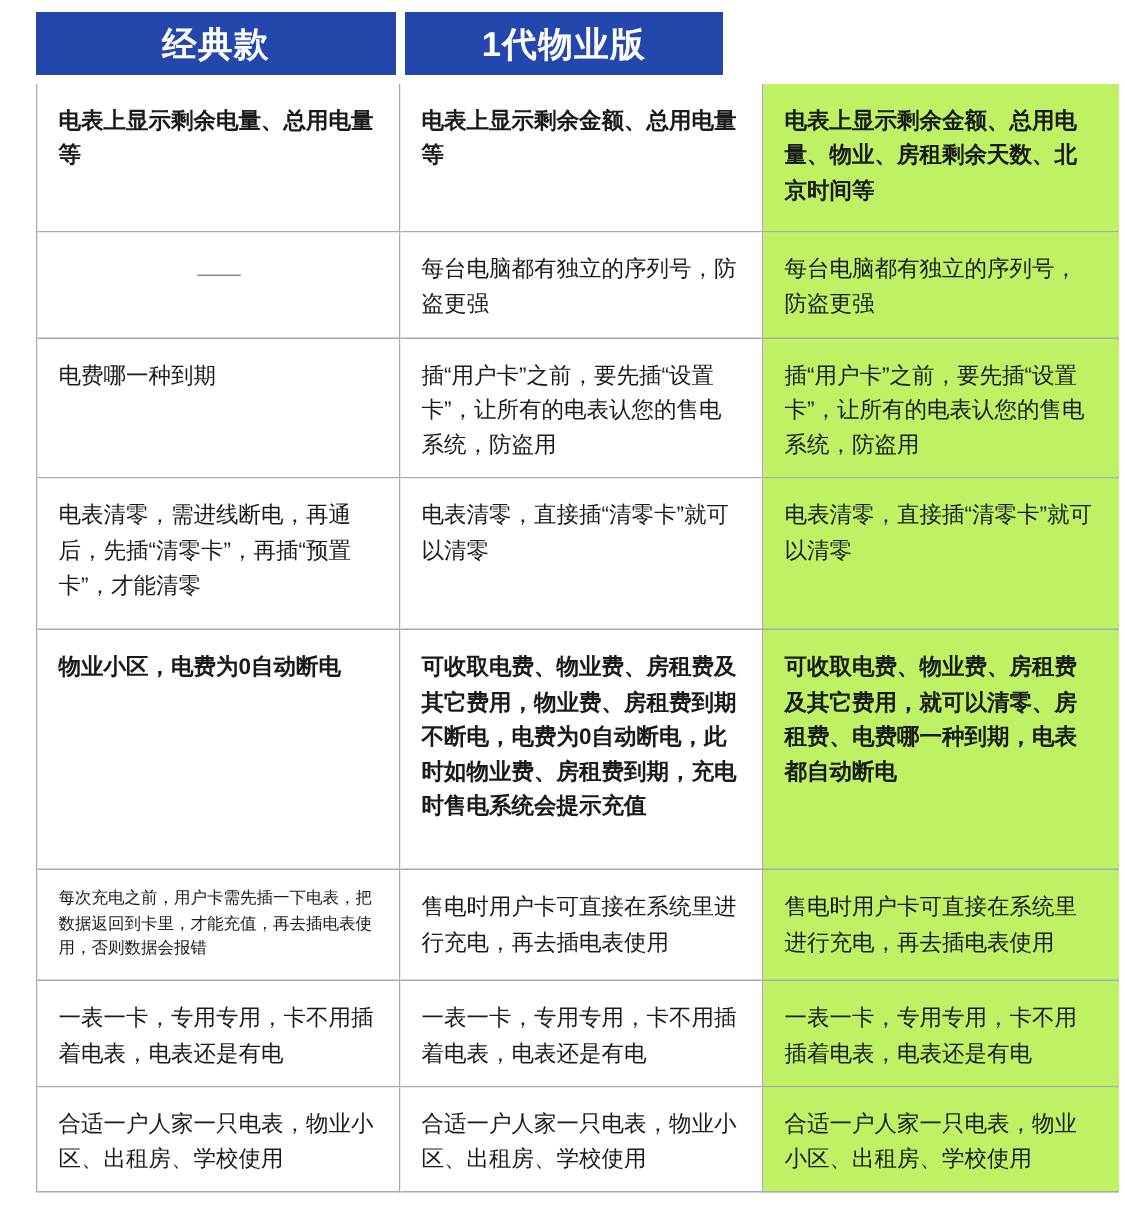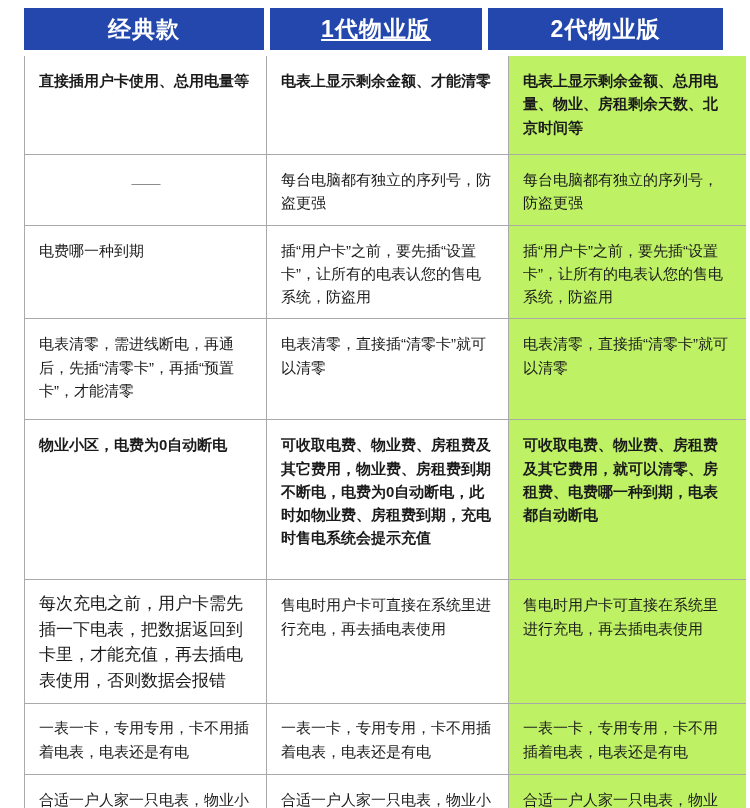--- a/index.html
+++ b/index.html
@@ -17,75 +17,74 @@
   .hdr{display:flex;gap:6px;}
   .hdr-cell{
     height:42px;
     background:#2347AC;
     color:#ffffff;
     font-size:23px;font-weight:bold;
     display:flex;align-items:center;justify-content:center;
     letter-spacing:1px;
   }
   .hdr-c1{width:240px;}
-  .hdr-c2{width:212px;text-decoration:underline;}
+  .hdr-c2{width:212px;}
   .hdr-c3{width:235px;}
   
   .body{
     margin-top:6px;
     display:grid;
     grid-template-columns:242px 242px 237px;
     border-left:1px solid #a9a9a9;
     border-right:1px solid #a9a9a9;
   }
   .cell{
     box-sizing:border-box;
     padding:13px 14px 10px 14px;
     font-size:15px;
     line-height:1.55;
     border-bottom:1px solid #a9a9a9;
     background:#ffffff;
   }
   .cell.c1,.cell.c2{border-right:1px solid #a9a9a9;}
   .cell.c3{background:#bef264;}
   .bold .cell{font-weight:bold;}
-  .cell.small{font-size:17px;line-height:1.5;padding-top:11px;}
+  .cell.small{font-size:11px;line-height:1.5;padding-top:11px;}
   .cell.dash-cell{
     display:flex;align-items:flex-start;justify-content:center;
     color:#8c8c8c;font-weight:normal;
     padding-top:16px;
     letter-spacing:-1px;
   }
   
   .r1 .cell{min-height:99px;}
   .r2 .cell{min-height:55px;}
   .r3 .cell{min-height:93px;}
   .r4 .cell{min-height:101px;}
   .r5 .cell{min-height:160px;}
   .r6 .cell{min-height:74px;}
-  .r7 .cell{min-height:69px;font-family:Liberation Serif, serif;}
+  .r7 .cell{min-height:69px;}
   .r8 .cell{min-height:67px;}
   .row{display:contents;}
 </style>
 </head>
 <body>
 
 <div class="comparison">
 
   <div class="hdr">
     <div class="hdr-cell hdr-c1">经典款</div>
     <div class="hdr-cell hdr-c2">1代物业版</div>
-    <div class="hdr-cell hdr-c3">2代物业版</div>
   </div>
 
   <div class="body">
 
     <div class="row r1 bold">
-      <div class="cell c1">直接插用户卡使用、总用电量等</div>
-      <div class="cell c2">电表上显示剩余金额、才能清零</div>
+      <div class="cell c1">电表上显示剩余电量、总用电量等</div>
+      <div class="cell c2">电表上显示剩余金额、总用电量等</div>
       <div class="cell c3">电表上显示剩余金额、总用电量、物业、房租剩余天数、北京时间等</div>
     </div>
 
     <div class="row r2">
       <div class="cell c1 dash-cell">——</div>
       <div class="cell c2">每台电脑都有独立的序列号，防盗更强</div>
       <div class="cell c3">每台电脑都有独立的序列号，防盗更强</div>
     </div>
 
     <div class="row r3">

